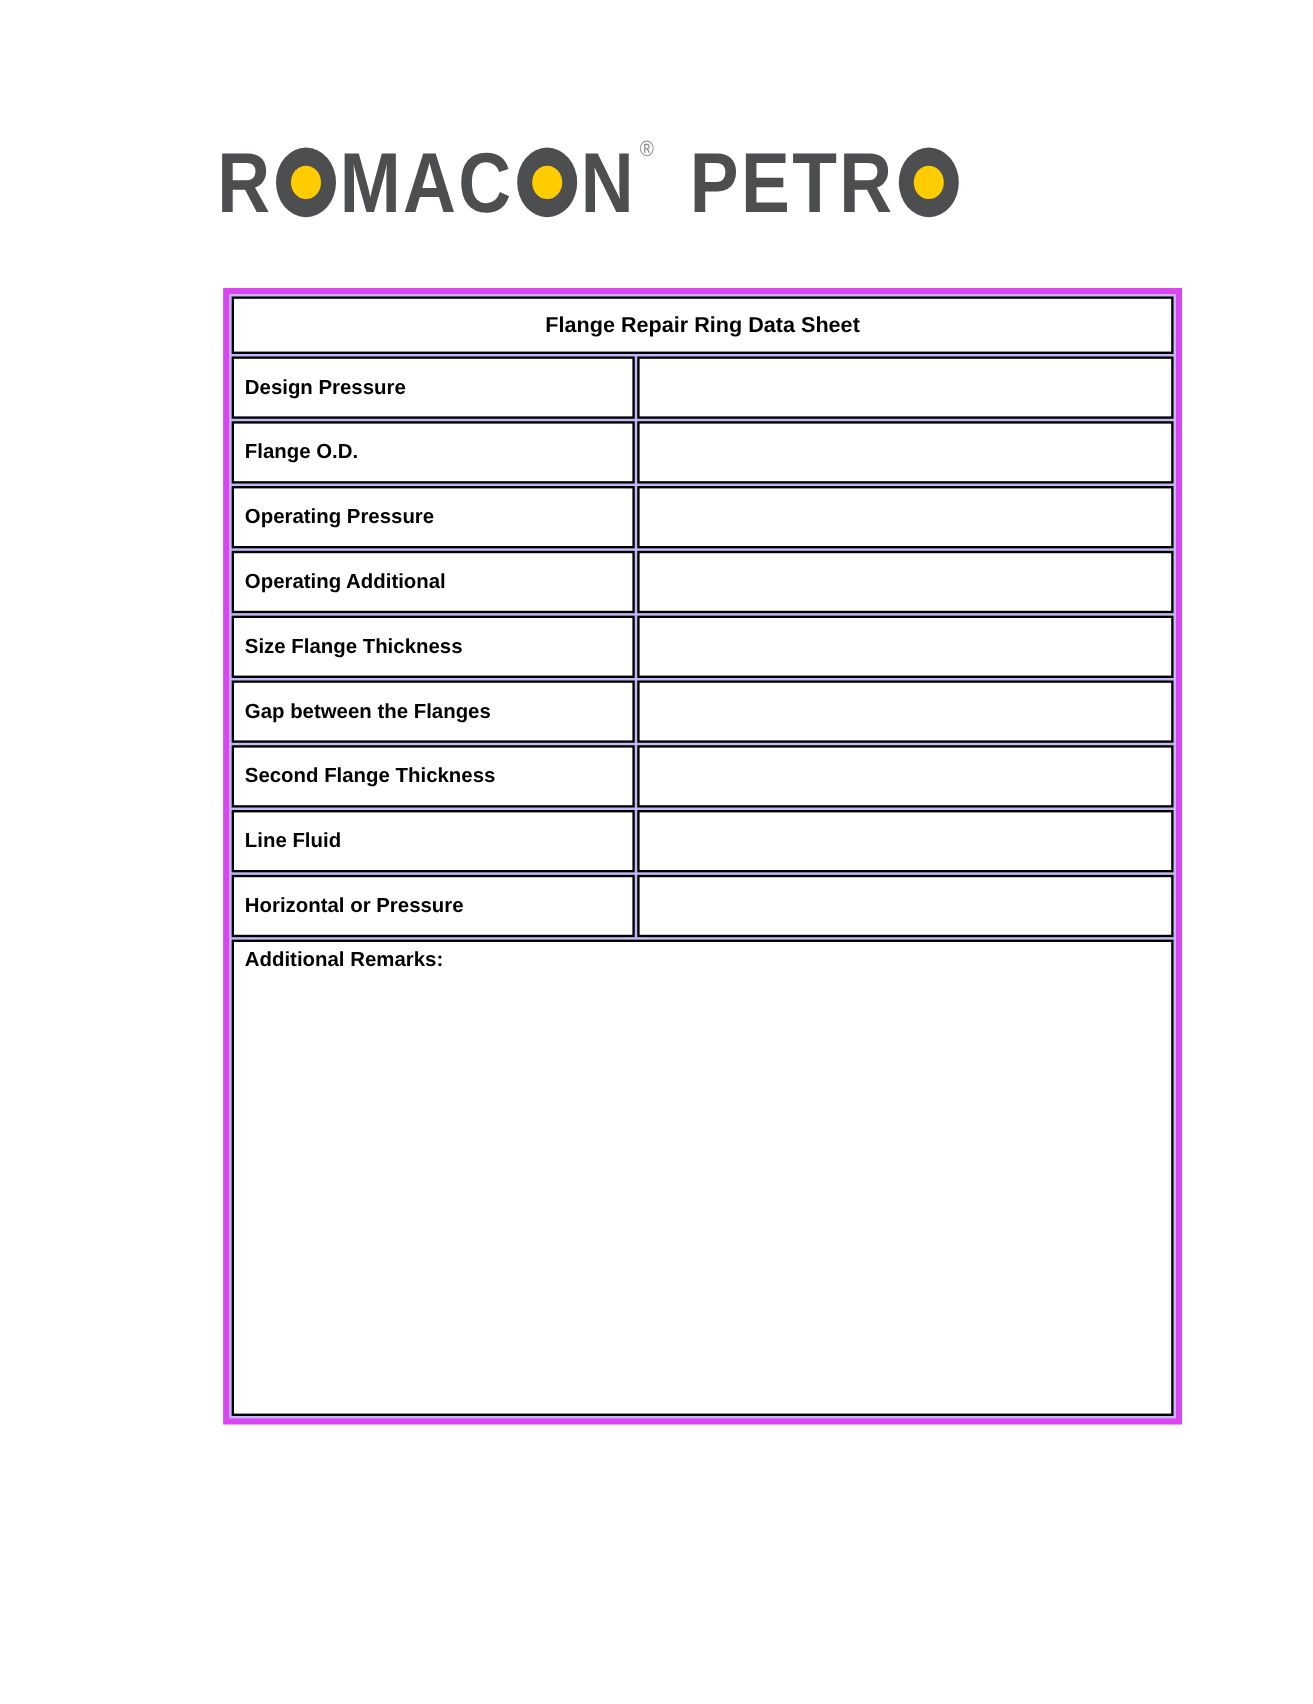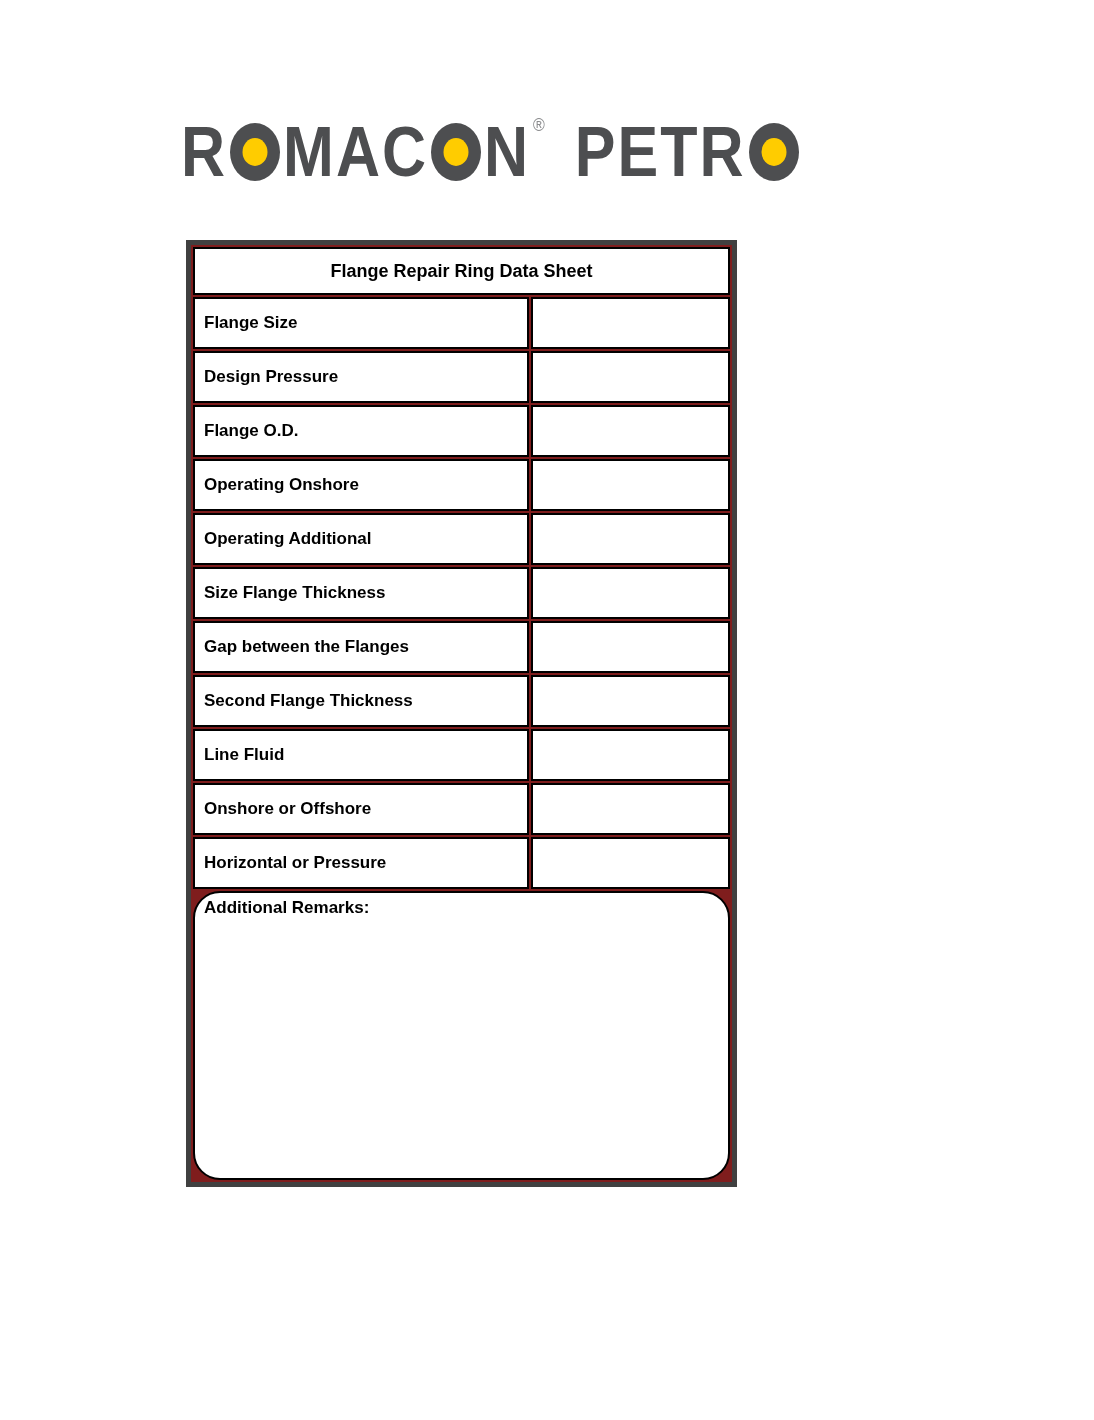--- a/index.html
+++ b/index.html
@@ -60,26 +60,26 @@
     line-height: 16px;
   }
   .brand-gap { width: 30px; flex: 0 0 auto; }
 
   
   .sheet-wrap {
     position: absolute;
     left: 186px; top: 240px;
   }
   table.sheet {
-    width: 551px; height: 947px;
-    border: 5px solid #404040;
+    width: 799px; height: 947px;
+    border: 5px solid #d946ef;
     border-collapse: separate;
     border-spacing: 2px;
     table-layout: fixed;
-    background: #7f1d1d;
+    background: #c4b5fd;
   }
   table.sheet td {
     border: 2px solid #000000;
     background: #ffffff;
     color: #000000;
     box-sizing: content-box;
   }
   td.header-cell {
     background: #D9D9D9;
     height: 42px;
@@ -96,21 +96,20 @@
     font-weight: 600;
   }
   td.value-cell {
     height: 46px;
   }
   td.remarks-cell {
     vertical-align: top;
     padding: 5px 4px 0 9px;
     font-size: 17px;
     font-weight: 600;
-    border-radius: 27px;
   }
 </style>
 </head>
 <body>
 
 <div class="page">
 
   <div class="logo">
     <span class="logo-text">R</span>
     <span class="o-disc"></span>
@@ -128,33 +127,29 @@
       <colgroup>
         <col style="width: 336px">
         <col>
       </colgroup>
       <tbody>
         <tr>
           <td class="header-cell" colspan="2">Flange Repair Ring Data Sheet</td>
         </tr>
 
         <tr>
-          <td class="label-cell">Flange Size</td>
-          <td class="value-cell"></td>
-        </tr>
-        <tr>
           <td class="label-cell">Design Pressure</td>
           <td class="value-cell"></td>
         </tr>
         <tr>
           <td class="label-cell">Flange O.D.</td>
           <td class="value-cell"></td>
         </tr>
         <tr>
-          <td class="label-cell">Operating Onshore</td>
+          <td class="label-cell">Operating Pressure</td>
           <td class="value-cell"></td>
         </tr>
         <tr>
           <td class="label-cell">Operating Additional</td>
           <td class="value-cell"></td>
         </tr>
         <tr>
           <td class="label-cell">Size Flange Thickness</td>
           <td class="value-cell"></td>
         </tr>
@@ -164,24 +159,20 @@
         </tr>
         <tr>
           <td class="label-cell">Second Flange Thickness</td>
           <td class="value-cell"></td>
         </tr>
         <tr>
           <td class="label-cell">Line Fluid</td>
           <td class="value-cell"></td>
         </tr>
         <tr>
-          <td class="label-cell">Onshore or Offshore</td>
-          <td class="value-cell"></td>
-        </tr>
-        <tr>
           <td class="label-cell">Horizontal or Pressure</td>
           <td class="value-cell"></td>
         </tr>
 
         <tr>
           <td class="remarks-cell" colspan="2">
             <span>Additional Remarks:</span>
           </td>
         </tr>
       </tbody>

